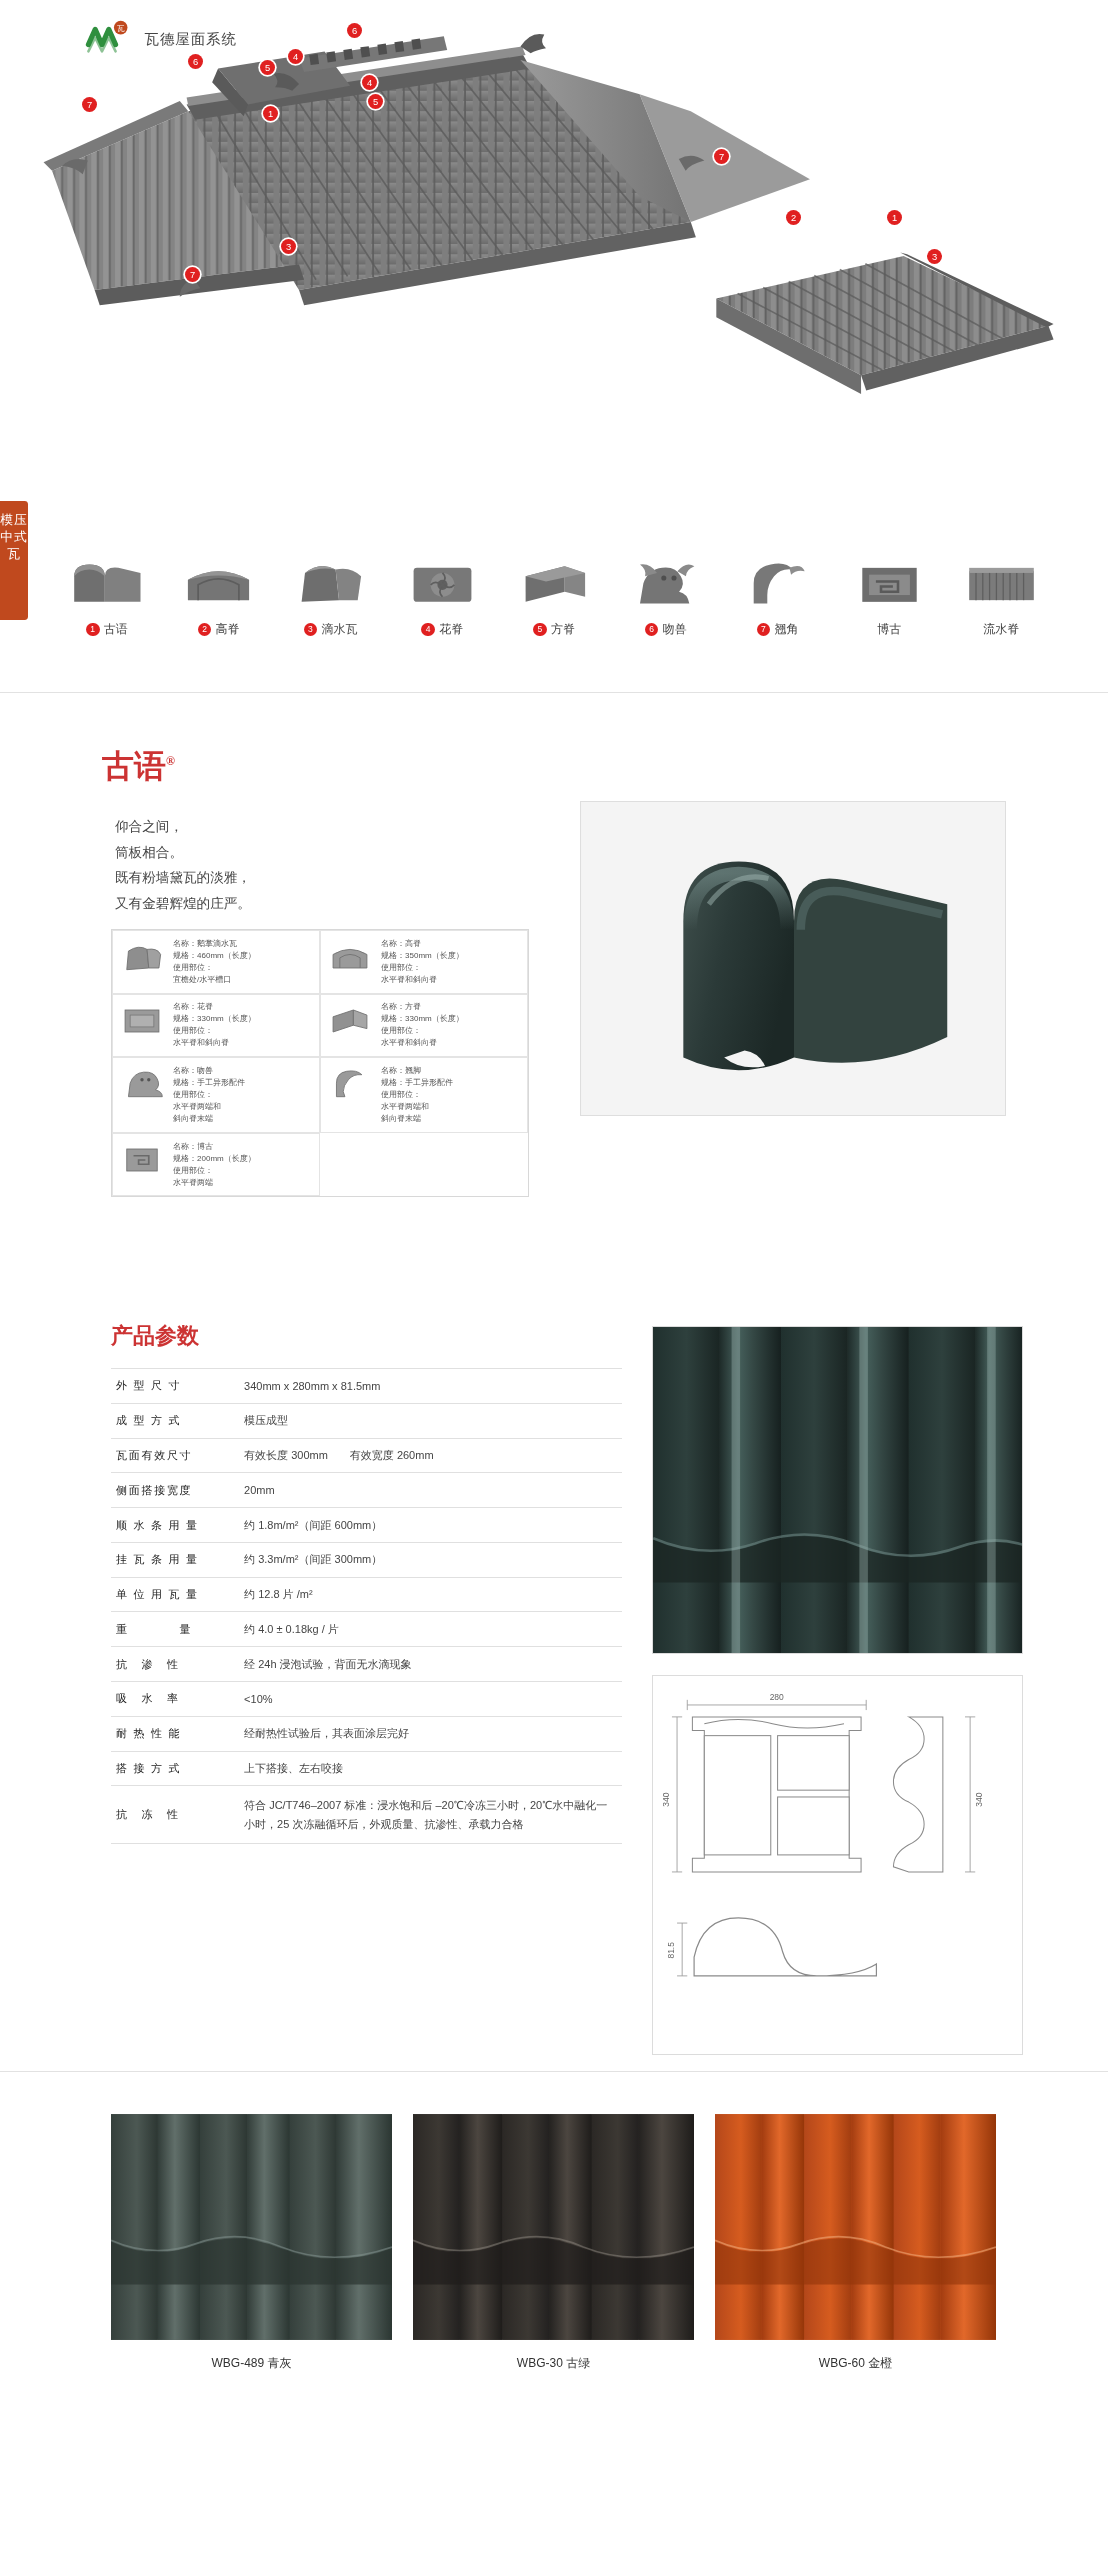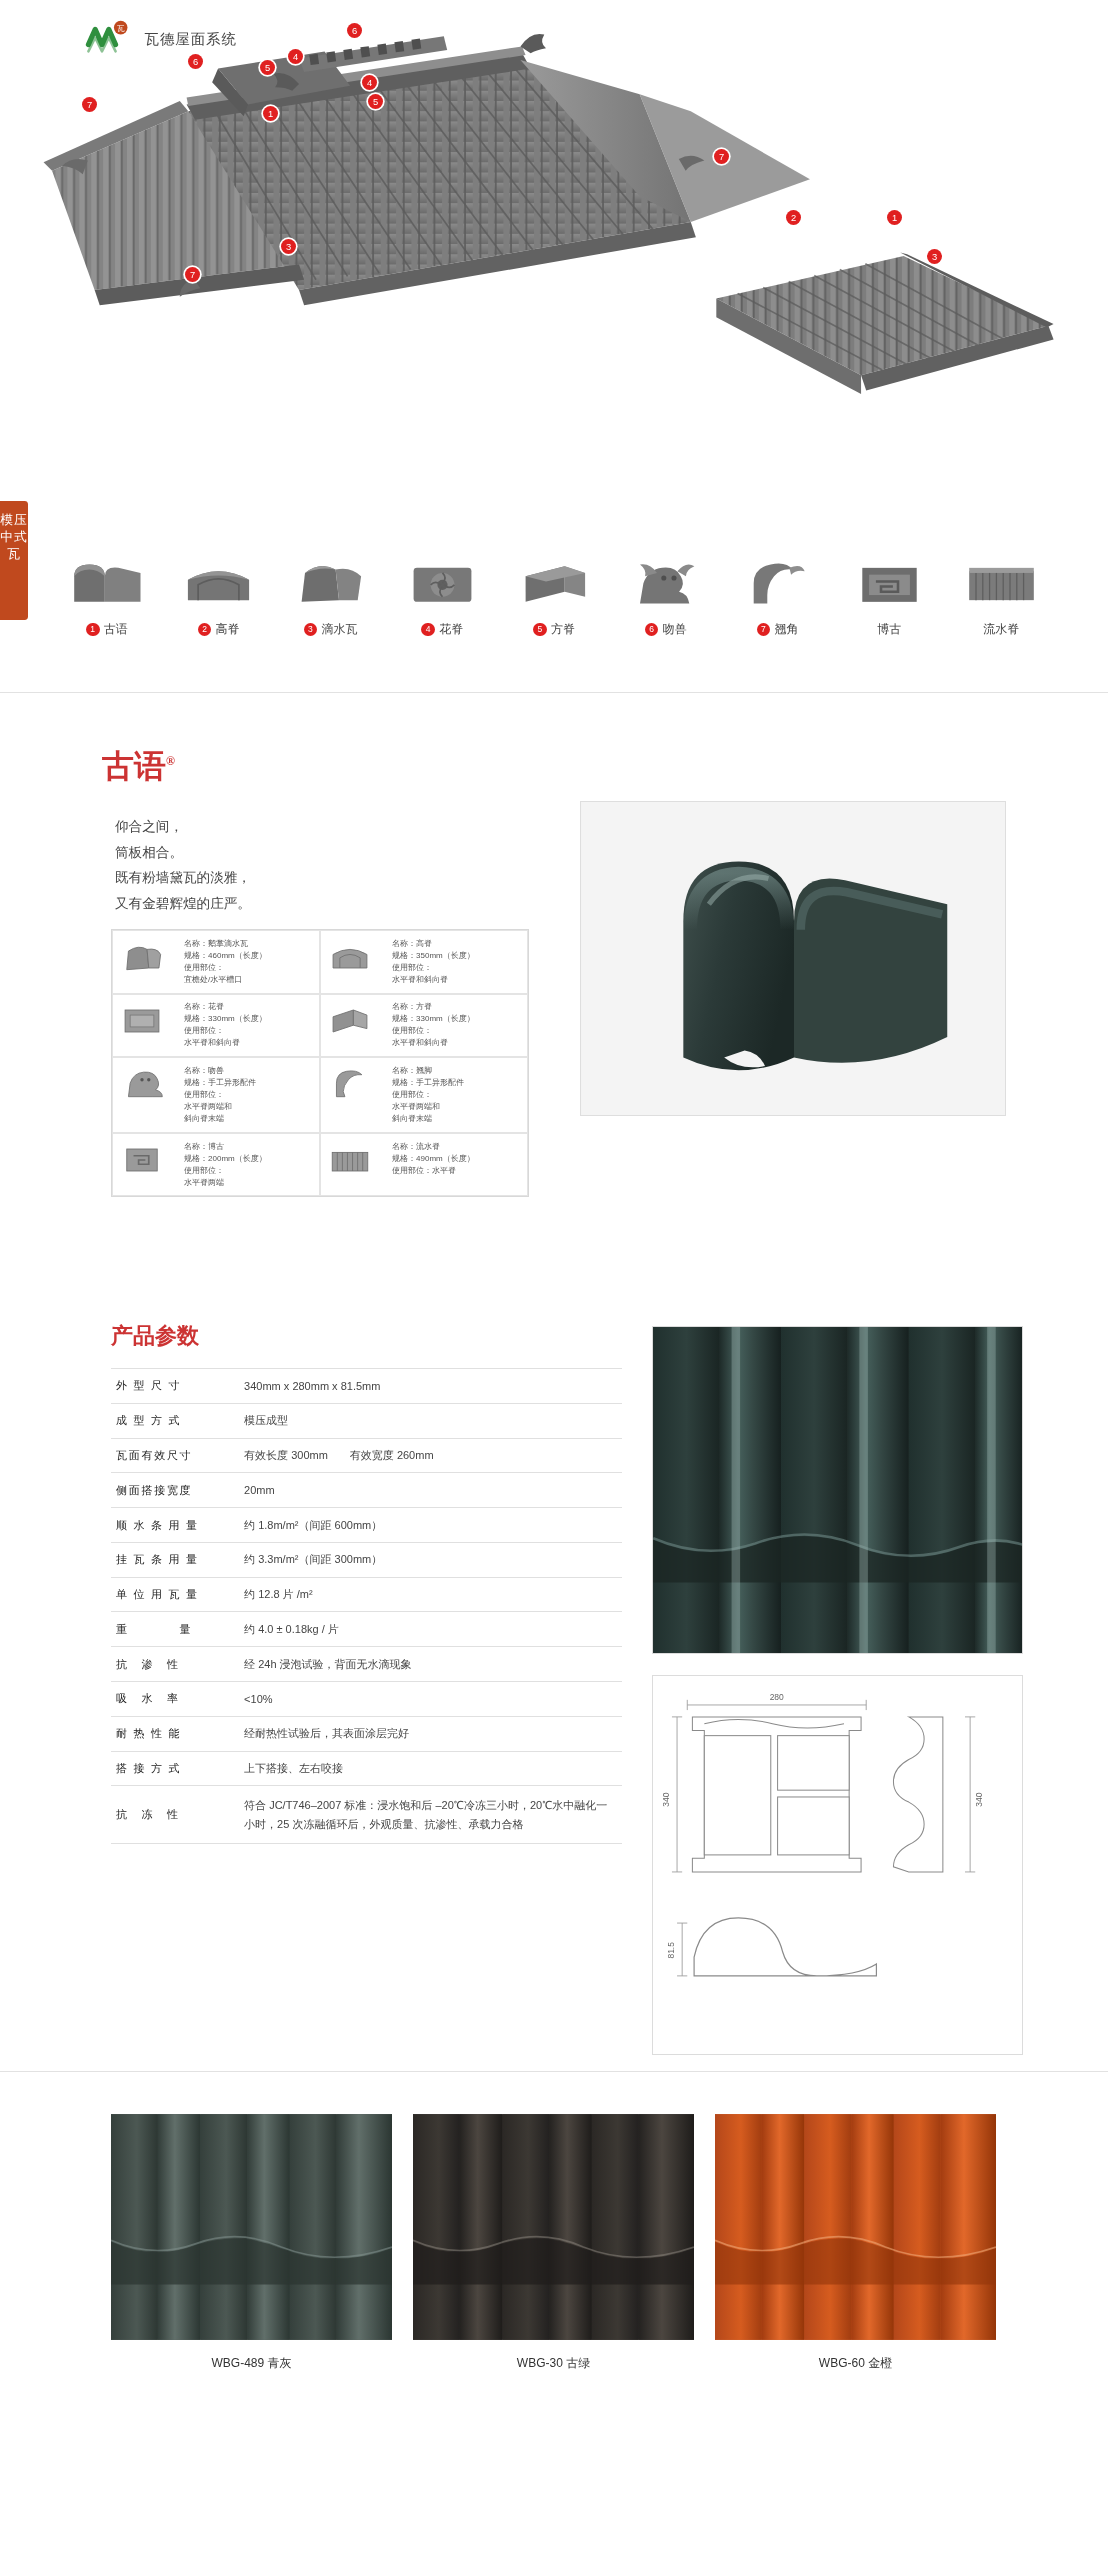--- a/index.html
+++ b/index.html
@@ -65,21 +65,21 @@
   }
 
   
   .spec-grid {
     position:absolute; left:111px; top:929px; width:418px;
     border:0.9px solid #d8d8d8;
     display:grid; grid-template-columns:1fr 1fr;
   }
   .spec-cell {
     border:0.9px solid #e4e4e4; padding:6.8px 5.1px; min-height:55px;
-    display:flex; gap:18px; align-items:flex-start;
+    display:flex; gap:7px; align-items:flex-start;
   }
   .spec-thumb { width:48px; height:39px; flex:0 0 48px; display:flex; align-items:center; justify-content:center; }
   .spec-text { font-size:8px; line-height:12px; color:#555; }
 
   
   .tile-photo {
     position:absolute; left:580px; top:801px; width:426px; height:315px;
     border:0.9px solid #dedede; background:#f3f3f3; overflow:hidden;
   }
 
@@ -503,40 +503,20 @@
         </svg>
       </span>
       <span class="spec-text">
         <div>名称：博古</div>
         <div>规格：200mm（长度）</div>
         <div>使用部位：</div>
         <div>水平脊两端</div>
       </span>
     </div>
 
-    <div class="spec-cell">
-      <span class="spec-thumb">
-        <svg width="44" height="36" viewBox="0 0 52 42">
-          <rect x="5" y="12" width="42" height="22" fill="#9a9a9a" stroke="#6e6e6e"></rect>
-          <g stroke="#6e6e6e">
-              <line x1="11" y1="12" x2="11" y2="34"></line>
-              <line x1="17" y1="12" x2="17" y2="34"></line>
-              <line x1="23" y1="12" x2="23" y2="34"></line>
-              <line x1="29" y1="12" x2="29" y2="34"></line>
-              <line x1="35" y1="12" x2="35" y2="34"></line>
-              <line x1="41" y1="12" x2="41" y2="34"></line>
-            </g>
-        </svg>
-      </span>
-      <span class="spec-text">
-        <div>名称：流水脊</div>
-        <div>规格：490mm（长度）</div>
-        <div>使用部位：水平脊</div>
-      </span>
-    </div>
   </div>
 
   <div class="tile-photo">
     <svg width="426" height="315" viewBox="0 0 500 370">
       <defs>
         <linearGradient id="tileG" x1="0" y1="0" x2="1" y2="0.4">
           <stop offset="0%" stop-color="#3f4f4c"></stop>
           <stop offset="45%" stop-color="#2b3a38"></stop>
           <stop offset="100%" stop-color="#1c2826"></stop>
         </linearGradient>

